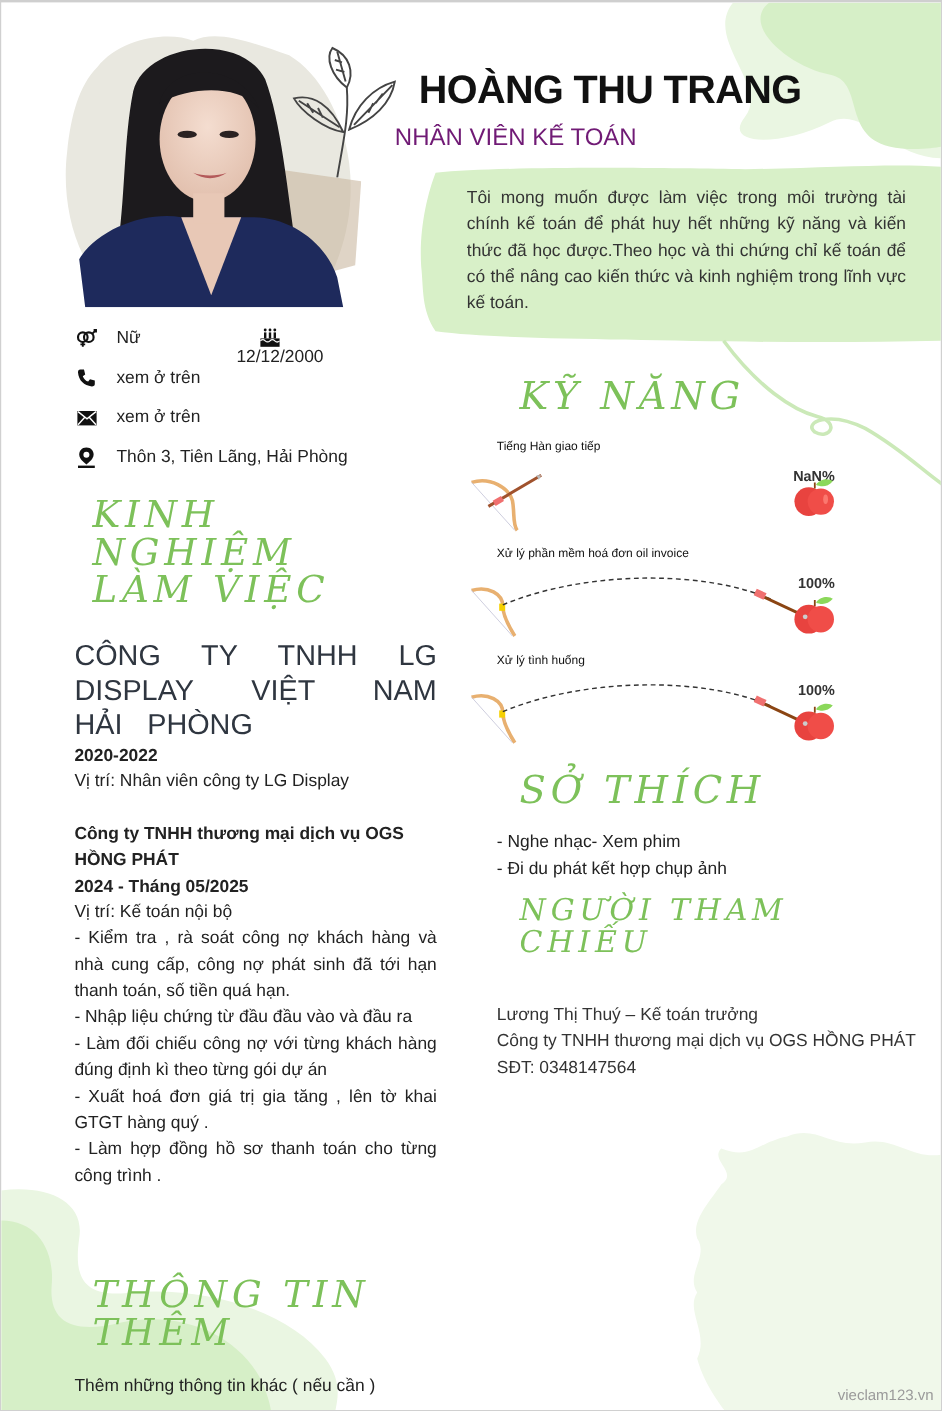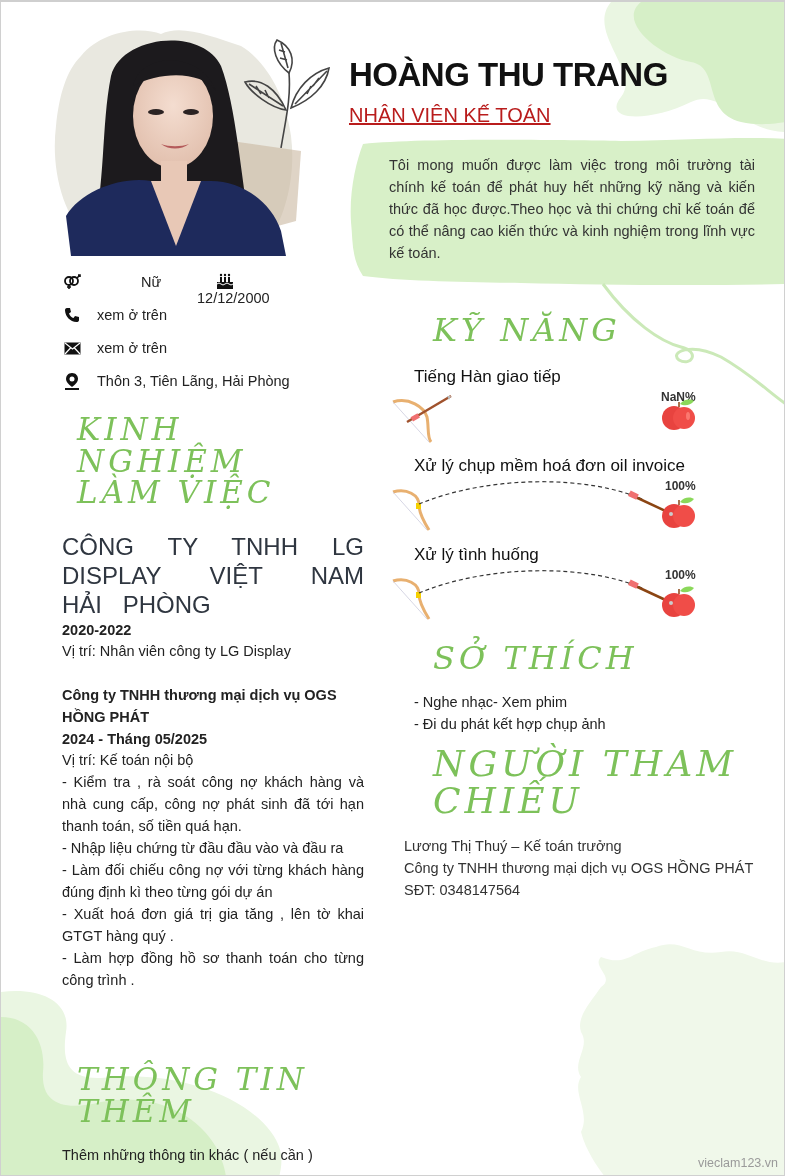--- a/index.html
+++ b/index.html
@@ -9,37 +9,37 @@
 
   
   .bg { position: absolute; pointer-events: none; }
 
   
   .photo { position: absolute; left: 50px; top: 14px; width: 250px; height: 240px; }
   .leaf { position: absolute; left: 240px; top: 36px; width: 92px; height: 110px; }
 
   
   .name { position: absolute; left: 348px; top: 54px; font-size: 33px; font-weight: bold; color: #111; letter-spacing: -0.5px; white-space: nowrap; }
-  .job { position: absolute; left: 348px; top: 102px; font-size: 20px; color: #b91c1c; white-space: nowrap; text-decoration: underline; }
+  .job { position: absolute; left: 328px; top: 102px; font-size: 20px; color: #701a75; white-space: nowrap; }
   .objective { position: absolute; left: 388px; top: 152px; width: 366px; font-size: 14.5px; line-height: 22px; color: #333; text-align: justify; }
 
   
   .contact-row { position: absolute; left: 62px; display: flex; align-items: center; font-size: 14.5px; color: #222; height: 20px; }
   .contact-row .ic { width: 18px; height: 18px; margin-right: 16px; display: inline-flex; align-items: center; justify-content: center; }
 
   
   .script { position: absolute; font-family: "DejaVu Serif", serif; font-style: italic; color: #7dc15a; font-weight: normal; letter-spacing: 4px; line-height: 1.02; }
 
   .company1 { position: absolute; left: 61px; top: 530px; width: 302px; font-size: 24px; line-height: 29px; color: #2f3640; text-align: justify; text-align-last: left; word-spacing: 14px; }
   .text { position: absolute; font-size: 14.5px; line-height: 22px; color: #222; }
   .bold { font-weight: bold; }
   .just { text-align: justify; }
 
   
-  .skill-label { position: absolute; left: 413px; font-size: 17px; color: #111; }
+  .skill-label { position: absolute; left: 413px; font-size: 10px; color: #111; }
   .skill-pct { position: absolute; font-size: 12px; font-weight: bold; color: #333; }
   .skill-track { position: absolute; left: 388px; width: 320px; height: 60px; }
 
   .watermark { position: absolute; right: 6px; bottom: 5px; font-size: 12.5px; color: #9a9a9a; }
 </style>
 </head>
 <body>
 
 <div class="page">
 
@@ -90,21 +90,21 @@
       <path d="M8 46 L42 68 M15 48 L20 56 M24 52 L28 60"></path>
       <path d="M50 70 C55 50 70 35 88 30 C85 48 70 62 50 70 Z"></path>
       <path d="M86 33 L54 66 M78 40 L72 48 M70 48 L66 56"></path>
     </g>
   </svg>
 
   <div class="name">HOÀNG THU TRANG</div>
   <div class="job">NHÂN VIÊN KẾ TOÁN</div>
   <div class="objective">Tôi mong muốn được làm việc trong môi trường tài chính kế toán để phát huy hết những kỹ năng và kiến thức đã học được.Theo học và thi chứng chỉ kế toán để có thể nâng cao kiến thức và kinh nghiệm trong lĩnh vực kế toán.</div>
 
-  <div class="contact-row" style="top:270px;gap:44px;">
+  <div class="contact-row" style="top:270px;">
     <span class="ic">
       <svg width="18" height="16" viewBox="0 0 18 16">
           <circle cx="6" cy="7" r="4" fill="none" stroke="#111" stroke-width="1.8"></circle>
           <circle cx="11" cy="7" r="4" fill="none" stroke="#111" stroke-width="1.8"></circle>
           <path d="M6 11 L6 15 M4 13 L8 13 M14 4 L17 1 M15 1 L17 1 L17 3" stroke="#111" stroke-width="1.6" fill="none"></path>
         </svg>
     </span>
     <span>Nữ</span>
   </div>
   <div class="contact-row" style="top:270px; left:196px;flex-direction:column;">
@@ -191,21 +191,21 @@
     </g>
     <g transform="translate(275,12)">
       <circle cx="10" cy="14" r="12" fill="#e8433f"></circle>
       <circle cx="20" cy="14" r="11" fill="#f04d48"></circle>
       <path d="M15 3 L15 -2" stroke="#8b4513" stroke-width="1.5"></path>
       <path d="M16 0 C20 -6 28 -5 30 -3 C26 2 20 2 16 0 Z" fill="#8bd85a"></path>
       <ellipse cx="24" cy="12" rx="2" ry="4" fill="#ff8a80" opacity="0.7"></ellipse>
     </g>
   </svg>
 
-  <div class="skill-label" style="top:454px;">Xử lý chụp mềm hoá đơn oil invoice</div>
+  <div class="skill-label" style="top:454px;">Xử lý phần mềm hoá đơn oil invoice</div>
   <div class="skill-pct" style="left:664px; top:477px;">100%</div>
   <svg class="skill-track" style="top:478px;" viewBox="0 0 320 60">
     <g>
       <path d="M4 12 C18 8 30 15 30 25 C30 33 35 42 40 50" fill="none" stroke="#e8b070" stroke-width="3"></path>
       <path d="M4 12 L38 50" stroke="#ccd" stroke-width="0.8"></path>
       <rect x="27" y="23" width="5" height="6" fill="#f5d000"></rect>
     </g>
     <path d="M30 24 C100 -5 200 -5 255 20" fill="none" stroke="#333" stroke-width="1.2" stroke-dasharray="4 3"></path>
     <path d="M240 14 L283 34" stroke="#8b4513" stroke-width="2.5"></path>
     <rect x="240" y="12" width="9" height="6" fill="#f07070" transform="rotate(25 244 15)"></rect>
@@ -237,24 +237,24 @@
       <circle cx="7" cy="12" r="2" fill="#ccc"></circle>
     </g>
   </svg>
 
   <div class="script" style="left:432px; top:640px; font-size:32px;">SỞ THÍCH</div>
   <div class="text" style="left:413px; top:689px;">
     <div>- Nghe nhạc- Xem phim</div>
     <div>- Đi du phát kết hợp chụp ảnh</div>
   </div>
 
-  <div class="script" style="left:432px; top:744px; font-size:36px;">
+  <div class="script" style="left:432px; top:744px; font-size:25px;">
     <div>NGƯỜI THAM</div>
     <div>CHIẾU</div>
   </div>
-  <div class="text" style="left:403px; top:833px; color:#333;">
+  <div class="text" style="left:413px; top:833px; color:#333;">
     <div>Lương Thị Thuý – Kế toán trưởng</div>
     <div>Công ty TNHH thương mại dịch vụ OGS HỒNG PHÁT</div>
     <div>SĐT: 0348147564</div>
   </div>
 
   <div class="watermark">vieclam123.vn</div>
 </div>
 
 </body></html>

